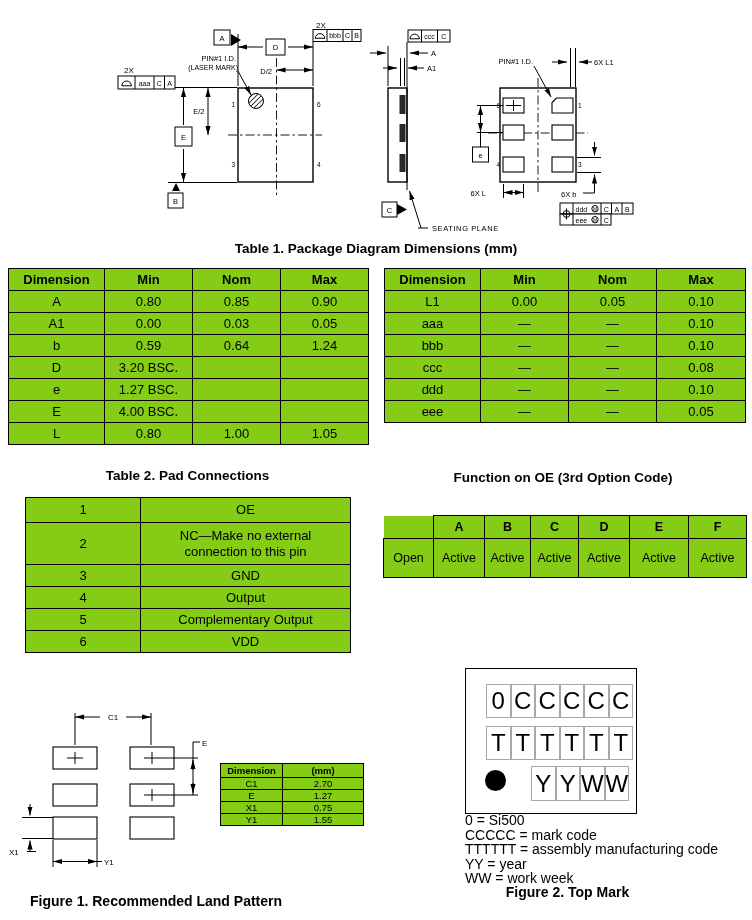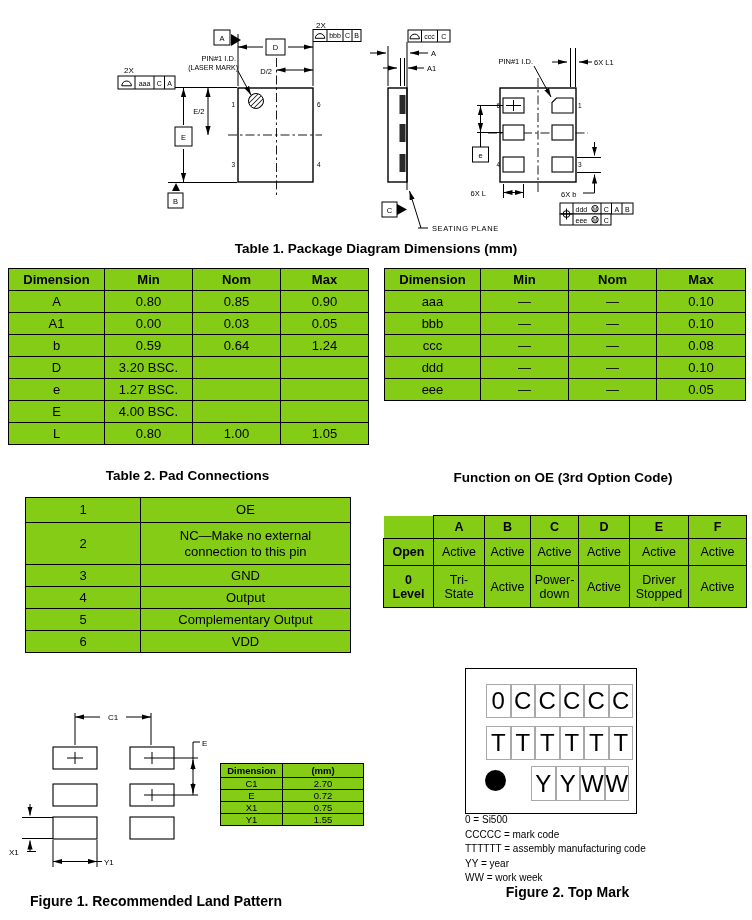--- a/index.html
+++ b/index.html
@@ -8,21 +8,21 @@
   .title{position:absolute;font-weight:bold;font-size:13.5px;text-align:center;line-height:16px}
   .tbl{position:absolute;border-collapse:collapse;table-layout:fixed;background:#84cc16;border:1.5px solid #000}
   .tbl th,.tbl td{border:1px solid #000;text-align:center;vertical-align:middle;
        font-size:13px;padding:0 2px;line-height:1.2}
   .t1{left:8px;top:268px;width:360px}
   .t1 tr{height:22px}
   .t1r{left:384px;top:268px;width:361px}
   .t2{left:25px;top:497px;width:325px}
   .t3{left:383px;top:515px;width:363px}
   .t3 th,.t3 td{font-size:12.5px;line-height:1.15;padding:0 3px}
-  .t3 .lab{font-weight:bold;padding:6px 6px}
+  .t3 .lab{font-weight:normal;padding:12px 6px}
   .mask{position:absolute;background:#fff;z-index:5}
   .lp{left:220px;top:763px;width:143px;border:1px solid #000}
   .lp th,.lp td{font-size:9.5px;height:11px;padding:0;line-height:11px}
   .lp th{height:13px}
   .caption{position:absolute;font-weight:bold;font-size:14px}
   
   svg{position:absolute;left:0;top:0}
   .ln{stroke:#000;stroke-width:1;fill:none}
   .thk{stroke:#000;stroke-width:1.4;fill:none}
   .cl{stroke:#000;stroke-width:0.9;fill:none;stroke-dasharray:9 3 2.5 3}
@@ -31,21 +31,21 @@
   .blk{fill:#2a2a2a;stroke:none}
   svg text{font-family:"Liberation Sans",sans-serif;font-size:7.5px;fill:#000}
   .t7{font-size:7px}.t65{font-size:6.5px}.t8{font-size:8px}.t5{font-size:5px}
   .mid{text-anchor:middle}.end{text-anchor:end}
   
   .markbox{position:absolute;left:465px;top:668px;width:170px;height:144px;border:1.5px solid #000;background:#fff}
   .mrow{position:absolute;display:flex}
   .mcell{width:22.5px;border:1px solid #a8a8a8;text-align:center;font-size:24px;
          line-height:30px;overflow:visible;background:#fff}
   .mdot{position:absolute;left:19px;top:101px;width:21px;height:21px;border-radius:50%;background:#000}
-  .legend{position:absolute;left:465px;top:813px;font-size:10px;line-height:14.5px}
+  .legend{position:absolute;left:465px;top:813px;font-size:14px;line-height:14.5px}
 </style>
 </head>
 <body>
 
 <div class="page">
 
   <svg width="752" height="240" viewBox="0 0 752 240">
     <defs>
       <marker id="ae" markerUnits="userSpaceOnUse" markerWidth="10" markerHeight="8" refX="9" refY="3" orient="auto">
         <path d="M0,0.4 L9,3 L0,5.6 Z" fill="#000"></path>
@@ -305,20 +305,26 @@
         <col style="width:88px">
         <col style="width:89px">
       </colgroup>
     <tbody>
         <tr>
       <th>Dimension</th>
       <th>Min</th>
       <th>Nom</th>
       <th>Max</th>
     </tr>
+    <tr>
+          <td>L1</td>
+          <td>0.00</td>
+          <td>0.05</td>
+          <td>0.10</td>
+        </tr>
     <tr>
           <td>aaa</td>
           <td>—</td>
           <td>—</td>
           <td>0.10</td>
         </tr>
     <tr>
           <td>bbb</td>
           <td>—</td>
           <td>—</td>
@@ -404,29 +410,20 @@
     </tr>
     <tr style="height:24px">
       <td class="lab">Open</td>
       <td>Active</td>
           <td>Active</td>
           <td>Active</td>
           <td>Active</td>
           <td>Active</td>
           <td>Active</td>
     </tr>
-    <tr style="height:42px">
-      <td class="lab">0 Level</td>
-      <td>Tri-State</td>
-          <td>Active</td>
-          <td>Power-down</td>
-          <td>Active</td>
-          <td>Driver Stopped</td>
-          <td>Active</td>
-    </tr>
   </tbody>
     </table>
   <div class="mask" style="left:380px;top:512px;width:53px;height:4px"></div>
   <div class="mask" style="left:380px;top:512px;width:4px;height:26px"></div>
 
   <svg style="left:0;top:690px" width="230" height="185" viewBox="0 0 230 185">
     <rect class="pad" x="53" y="57" width="44" height="22"></rect>
     <rect class="pad" x="130" y="57" width="44" height="22"></rect>
     <rect class="pad" x="53" y="94" width="44" height="22"></rect>
     <rect class="pad" x="130" y="94" width="44" height="22"></rect>
@@ -476,21 +473,21 @@
         <tr>
       <th>Dimension</th>
       <th>(mm)</th>
     </tr>
     <tr>
           <td>C1</td>
           <td>2.70</td>
         </tr>
     <tr>
           <td>E</td>
-          <td>0.72</td>
+          <td>1.27</td>
         </tr>
     <tr>
           <td>X1</td>
           <td>0.75</td>
         </tr>
     <tr>
           <td>Y1</td>
           <td>1.55</td>
         </tr>
   </tbody>

